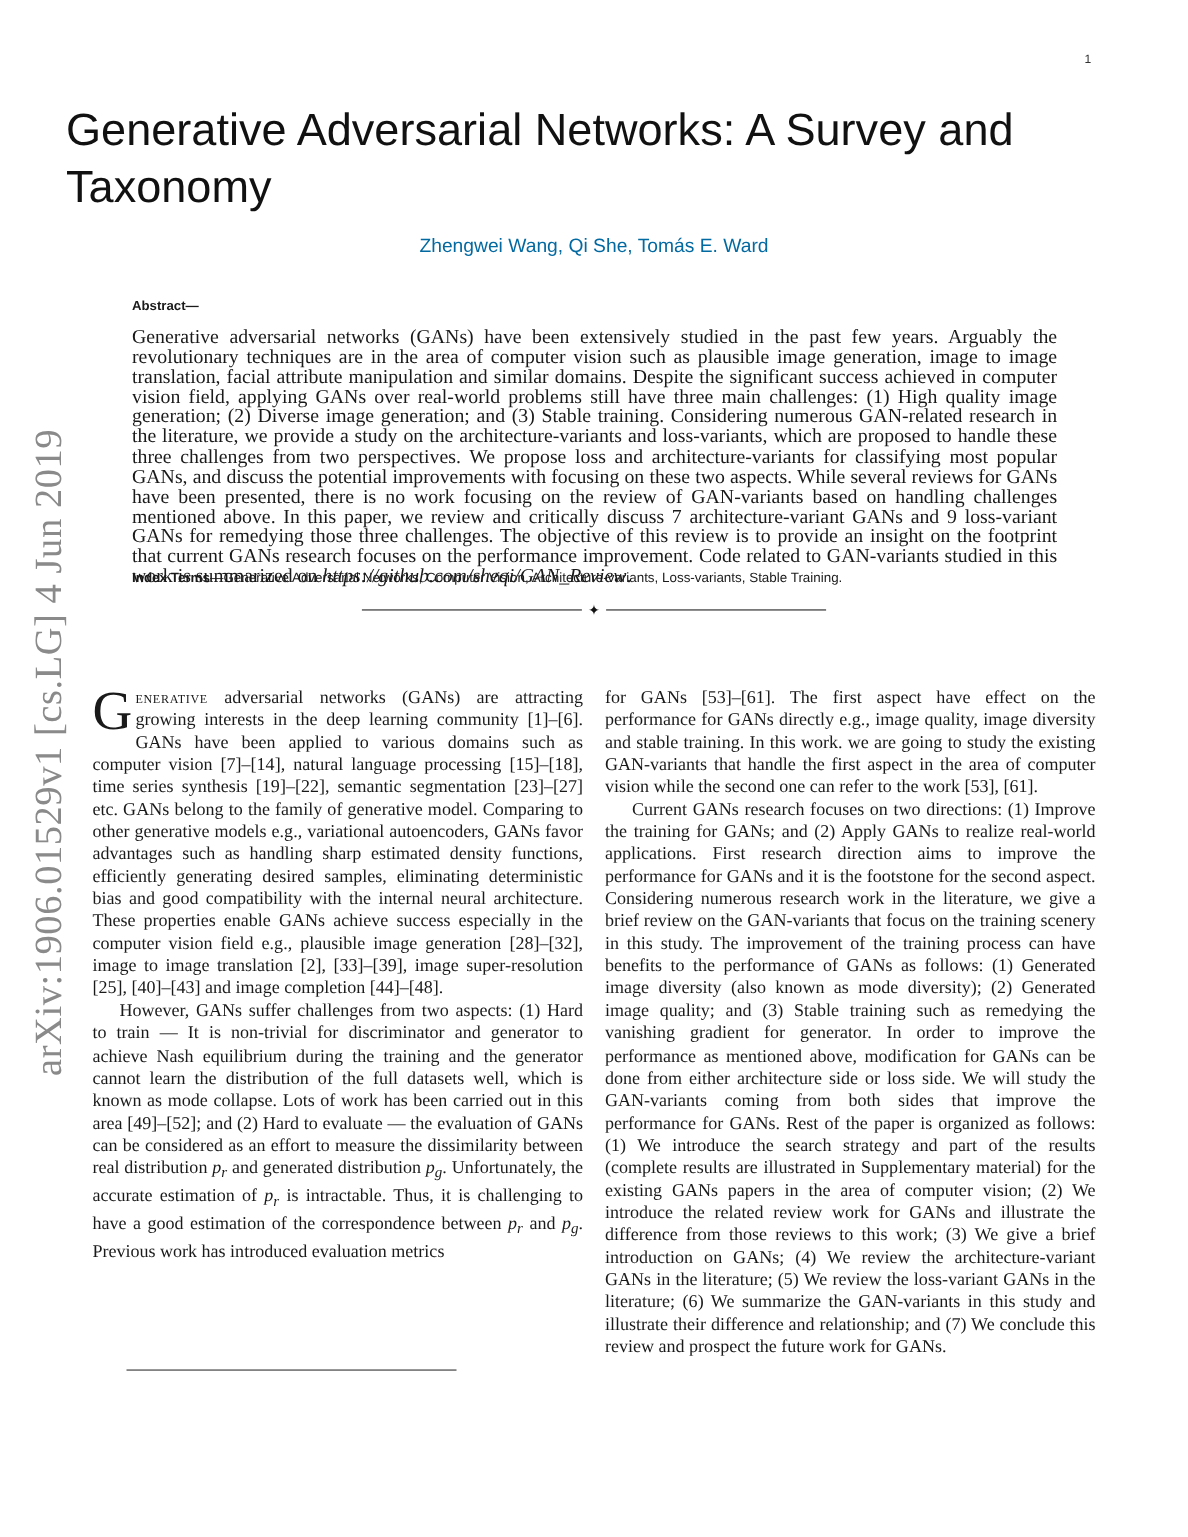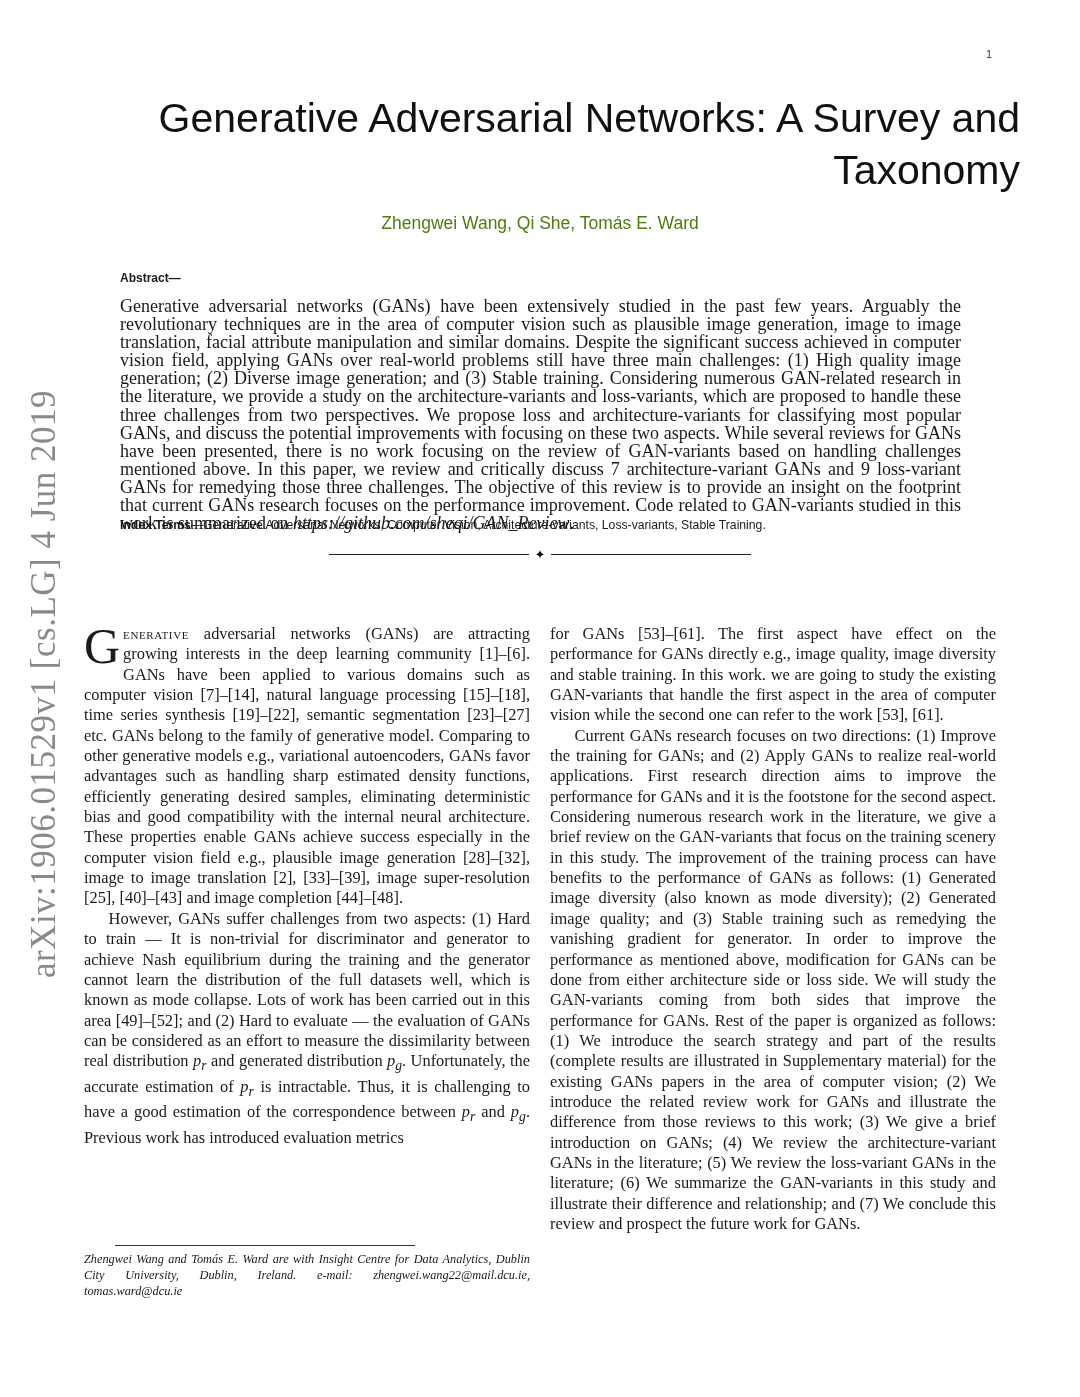--- a/index.html
+++ b/index.html
@@ -15,27 +15,27 @@
   .arxiv-stamp {
     position: absolute; left: 20px; top: 388px; width: 48px; height: 592px;
     display: flex; align-items: center; justify-content: center;
   }
   .arxiv-stamp span {
     display: block; transform: rotate(-90deg); white-space: nowrap;
     font-family: "Liberation Serif", serif; font-size: 35px; color: #8a8a8a;
     letter-spacing: 0.5px;
   }
   .title {
-    position: absolute; top: 92px; left: 60px; width: 960px; text-align: right;
+    position: absolute; top: 92px; left: 60px; width: 960px; text-align: left;
     font-family: "Liberation Sans", sans-serif; font-size: 41px; line-height: 52px;
     font-weight: normal; margin: 0; color: #111;
   }
   .authors {
     position: absolute; top: 213px; left: 60px; width: 960px; text-align: center;
-    font-family: "Liberation Sans", sans-serif; font-size: 17.5px; color: #4d7c0f;
+    font-family: "Liberation Sans", sans-serif; font-size: 17.5px; color: #0369a1;
   }
   .abstract-label {
     position: absolute; top: 271px; left: 120px;
     font-family: Liberation Sans, sans-serif; font-size: 12px; font-weight: bold;
   }
   .abstract-body {
     position: absolute; top: 297px; left: 120px; width: 841px;
     font-family: Liberation Serif, serif; font-size: 18px; line-height: 18.1px;
     text-align: justify; color: #1a1a1a; margin: 0;
   }
@@ -110,14 +110,13 @@
   <p class="para-indent"><span>However, GANs suffer challenges from two aspects: (1) Hard to train — It is non-trivial for discriminator and generator to achieve Nash equilibrium during the training and the generator cannot learn the distribution of the full datasets well, which is known as mode collapse. Lots of work has been carried out in this area [49]–[52]; and (2) Hard to evaluate — the evaluation of GANs can be considered as an effort to measure the dissimilarity between real distribution </span><span class="math"><span>p</span><sub>r</sub></span><span> and generated distribution </span><span class="math"><span>p</span><sub>g</sub></span><span>. Unfortunately, the accurate estimation of </span><span class="math"><span>p</span><sub>r</sub></span><span> is intractable. Thus, it is challenging to have a good estimation of the correspondence between </span><span class="math"><span>p</span><sub>r</sub></span><span> and </span><span class="math"><span>p</span><sub>g</sub></span><span>. Previous work has introduced evaluation metrics</span></p>
 </div>
 
 <div class="col col-right">
   <p>for GANs [53]–[61]. The first aspect have effect on the performance for GANs directly e.g., image quality, image diversity and stable training. In this work. we are going to study the existing GAN-variants that handle the first aspect in the area of computer vision while the second one can refer to the work [53], [61].</p>
   <p class="para-indent">Current GANs research focuses on two directions: (1) Improve the training for GANs; and (2) Apply GANs to realize real-world applications. First research direction aims to improve the performance for GANs and it is the footstone for the second aspect. Considering numerous research work in the literature, we give a brief review on the GAN-variants that focus on the training scenery in this study. The improvement of the training process can have benefits to the performance of GANs as follows: (1) Generated image diversity (also known as mode diversity); (2) Generated image quality; and (3) Stable training such as remedying the vanishing gradient for generator. In order to improve the performance as mentioned above, modification for GANs can be done from either architecture side or loss side. We will study the GAN-variants coming from both sides that improve the performance for GANs. Rest of the paper is organized as follows: (1) We introduce the search strategy and part of the results (complete results are illustrated in Supplementary material) for the existing GANs papers in the area of computer vision; (2) We introduce the related review work for GANs and illustrate the difference from those reviews to this work; (3) We give a brief introduction on GANs; (4) We review the architecture-variant GANs in the literature; (5) We review the loss-variant GANs in the literature; (6) We summarize the GAN-variants in this study and illustrate their difference and relationship; and (7) We conclude this review and prospect the future work for GANs.</p>
 </div>
 
 <div class="footnote-rule"></div>
 <div class="footnotes">
-  <p>Zhengwei Wang and Tomás E. Ward are with Insight Centre for Data Analytics, Dublin City University, Dublin, Ireland. e-mail: zhengwei.wang22@mail.dcu.ie, tomas.ward@dcu.ie</p>
 </div>
 
 </body></html>

